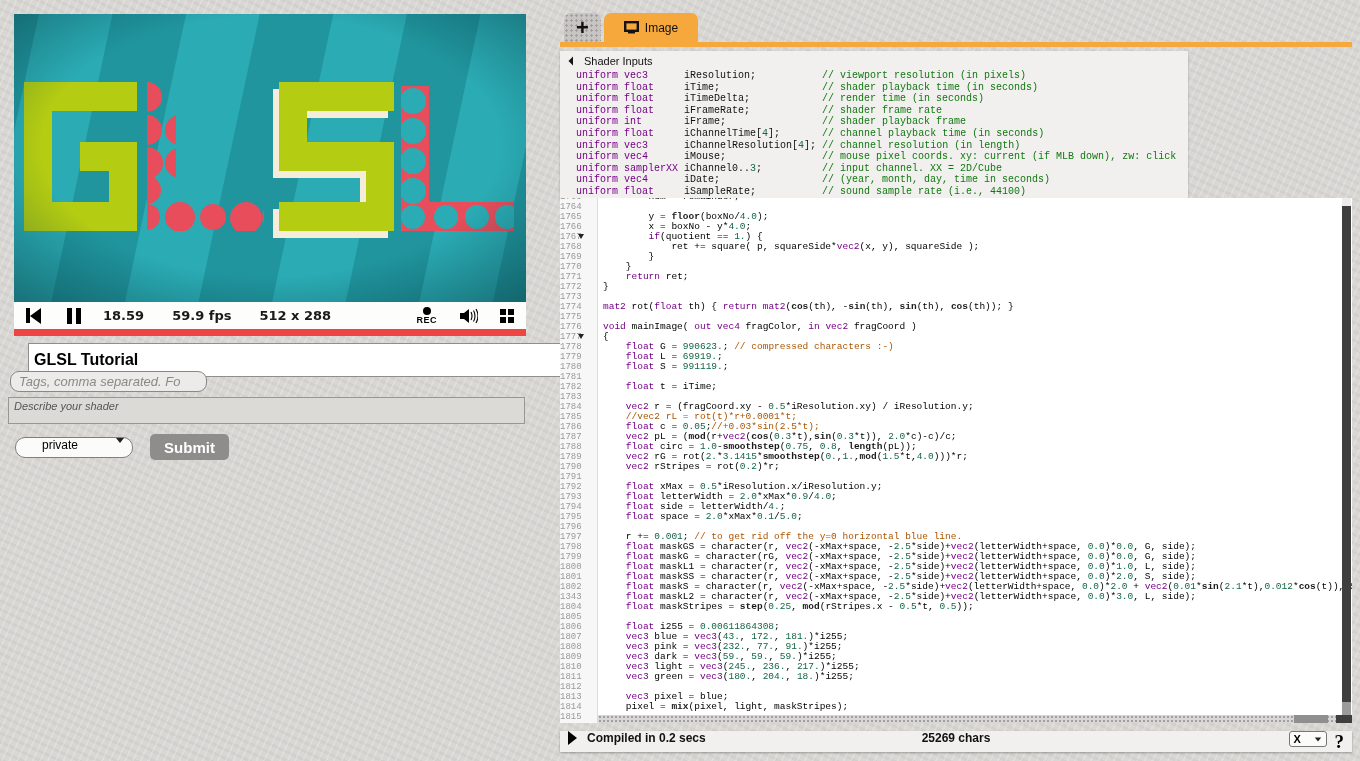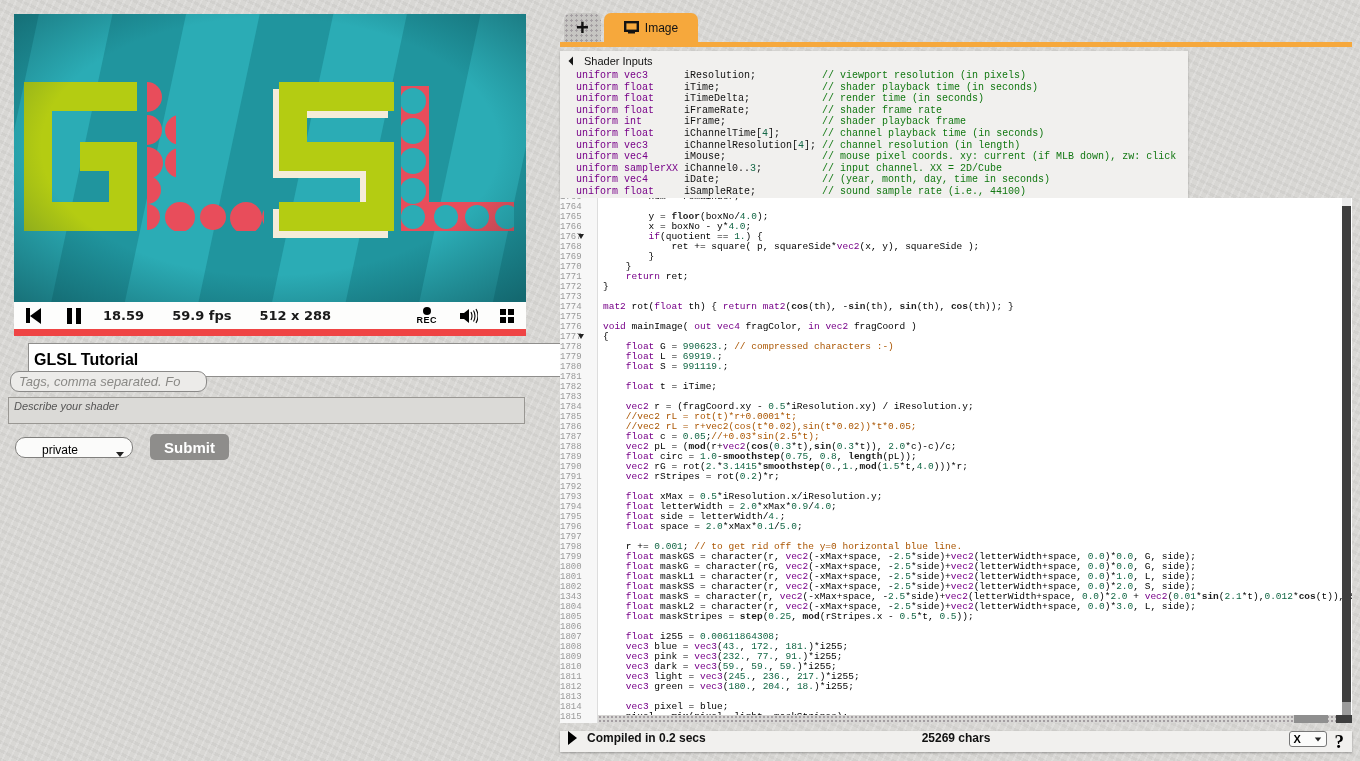--- a/index.html
+++ b/index.html
@@ -42,21 +42,21 @@
   .rec-label{font-size:9px;font-weight:bold;letter-spacing:.5px;color:#000;}
   .vol{margin-left:18px;}
   .fs{margin-left:18px;display:grid;grid-template-columns:6px 6px;grid-template-rows:6px 6px;gap:2px;}
   .fs i{background:#000;display:block;}
 
   .title-input{position:absolute;left:8px;top:343px;width:593px;height:23px;border:1px solid #8f8e8c;background:#fff;font-family:"Liberation Sans",sans-serif;font-weight:bold;font-size:16px;padding:16px 5px;color:#000;margin-left:20px;}
   .tags-input{position:absolute;left:10px;top:371px;width:197px;height:21px;border:1px solid #8a8988;border-radius:9px;background:#ecebe9;font-style:italic;font-size:13px;color:#777;padding:0 8px;}
   .tags-input::placeholder{color:#8a8986;font-style:italic;}
   .desc-input{position:absolute;left:8px;top:397px;width:517px;height:27px;border:1px solid #999793;background:#dbdad7;font-style:italic;font-size:11px;color:#555;padding:2px 5px;resize:none;font-family:"Liberation Sans",sans-serif;}
   .desc-input::placeholder{color:#555;font-style:italic;}
-  .vis-select{position:absolute;left:15px;top:437px;width:118px;height:21px;border:1px solid #807f7d;border-radius:10px;background:#fbfbfa;display:flex;align-items:flex-end;padding:0 8px;font-size:12px;color:#000;cursor:pointer;}
+  .vis-select{position:absolute;left:15px;top:437px;width:118px;height:21px;border:1px solid #807f7d;border-radius:10px;background:#fbfbfa;display:flex;align-items:flex-start;padding:0 8px;font-size:12px;color:#000;cursor:pointer;}
   .vis-select .sel-label{flex:1;padding-left:18px;}
   .submit-btn{position:absolute;left:150px;top:434px;width:79px;height:26px;background:#8e8d8b;border:none;border-radius:5px;color:#fff;font-weight:bold;font-size:15px;cursor:pointer;font-family:"Liberation Sans",sans-serif;}
 
   
   .tab{position:absolute;top:13px;height:29px;border-radius:7px 7px 0 0;display:flex;align-items:center;justify-content:center;cursor:pointer;}
   .tab-add{left:564px;width:37px;background:#c6c5c2;background-image:radial-gradient(rgba(120,110,120,.45) 1px, transparent 1.2px);background-size:5px 5px;font-size:22px;font-weight:bold;color:#111;}
   .tab-image{left:604px;width:94px;background:var(--accent-orange);gap:6px;}
   .tab-image .tab-label{font-size:12px;font-weight:normal;color:#131313;}
   .orange-bar{position:absolute;left:560px;top:42px;width:792px;height:5px;background:var(--accent-orange);}
 
@@ -329,21 +329,20 @@
         <div class="c-line"><span class="tk">void</span> mainImage( <span class="tk">out</span> <span class="tk">vec4</span> fragColor, <span class="tk">in</span> <span class="tk">vec2</span> fragCoord )</div>
         <div class="c-line">{</div>
         <div class="c-line">    <span class="tk">float</span> G = <span class="tn">990623.</span>; <span class="tc">// compressed characters :-)</span></div>
         <div class="c-line">    <span class="tk">float</span> L = <span class="tn">69919.</span>;</div>
         <div class="c-line">    <span class="tk">float</span> S = <span class="tn">991119.</span>;</div>
         <div class="c-line">&nbsp;</div>
         <div class="c-line">    <span class="tk">float</span> t = iTime;</div>
         <div class="c-line">&nbsp;</div>
         <div class="c-line">    <span class="tk">vec2</span> r = (fragCoord.xy - <span class="tn">0.5</span>*iResolution.xy) / iResolution.y;</div>
         <div class="c-line">    <span class="tc">//vec2 rL = rot(t)*r+0.0001*t;</span></div>
-        <div class="c-line">    <span class="tc">//vec2 rL = r+vec2(cos(t*0.02),sin(t*0.02))*t*0.05;</span></div>
         <div class="c-line">    <span class="tk">float</span> c = <span class="tn">0.05</span>;<span class="tc">//+0.03*sin(2.5*t);</span></div>
         <div class="c-line">    <span class="tk">vec2</span> pL = (<span class="tb">mod</span>(r+<span class="tk">vec2</span>(<span class="tb">cos</span>(<span class="tn">0.3</span>*t),<span class="tb">sin</span>(<span class="tn">0.3</span>*t)), <span class="tn">2.0</span>*c)-c)/c;</div>
         <div class="c-line">    <span class="tk">float</span> circ = <span class="tn">1.0</span>-<span class="tb">smoothstep</span>(<span class="tn">0.75</span>, <span class="tn">0.8</span>, <span class="tb">length</span>(pL));</div>
         <div class="c-line">    <span class="tk">vec2</span> rG = rot(<span class="tn">2.</span>*<span class="tn">3.1415</span>*<span class="tb">smoothstep</span>(<span class="tn">0.</span>,<span class="tn">1.</span>,<span class="tb">mod</span>(<span class="tn">1.5</span>*t,<span class="tn">4.0</span>)))*r;</div>
         <div class="c-line">    <span class="tk">vec2</span> rStripes = rot(<span class="tn">0.2</span>)*r;</div>
         <div class="c-line">&nbsp;</div>
         <div class="c-line">    <span class="tk">float</span> xMax = <span class="tn">0.5</span>*iResolution.x/iResolution.y;</div>
         <div class="c-line">    <span class="tk">float</span> letterWidth = <span class="tn">2.0</span>*xMax*<span class="tn">0.9</span>/<span class="tn">4.0</span>;</div>
         <div class="c-line">    <span class="tk">float</span> side = letterWidth/<span class="tn">4.</span>;</div>
         <div class="c-line">    <span class="tk">float</span> space = <span class="tn">2.0</span>*xMax*<span class="tn">0.1</span>/<span class="tn">5.0</span>;</div>

